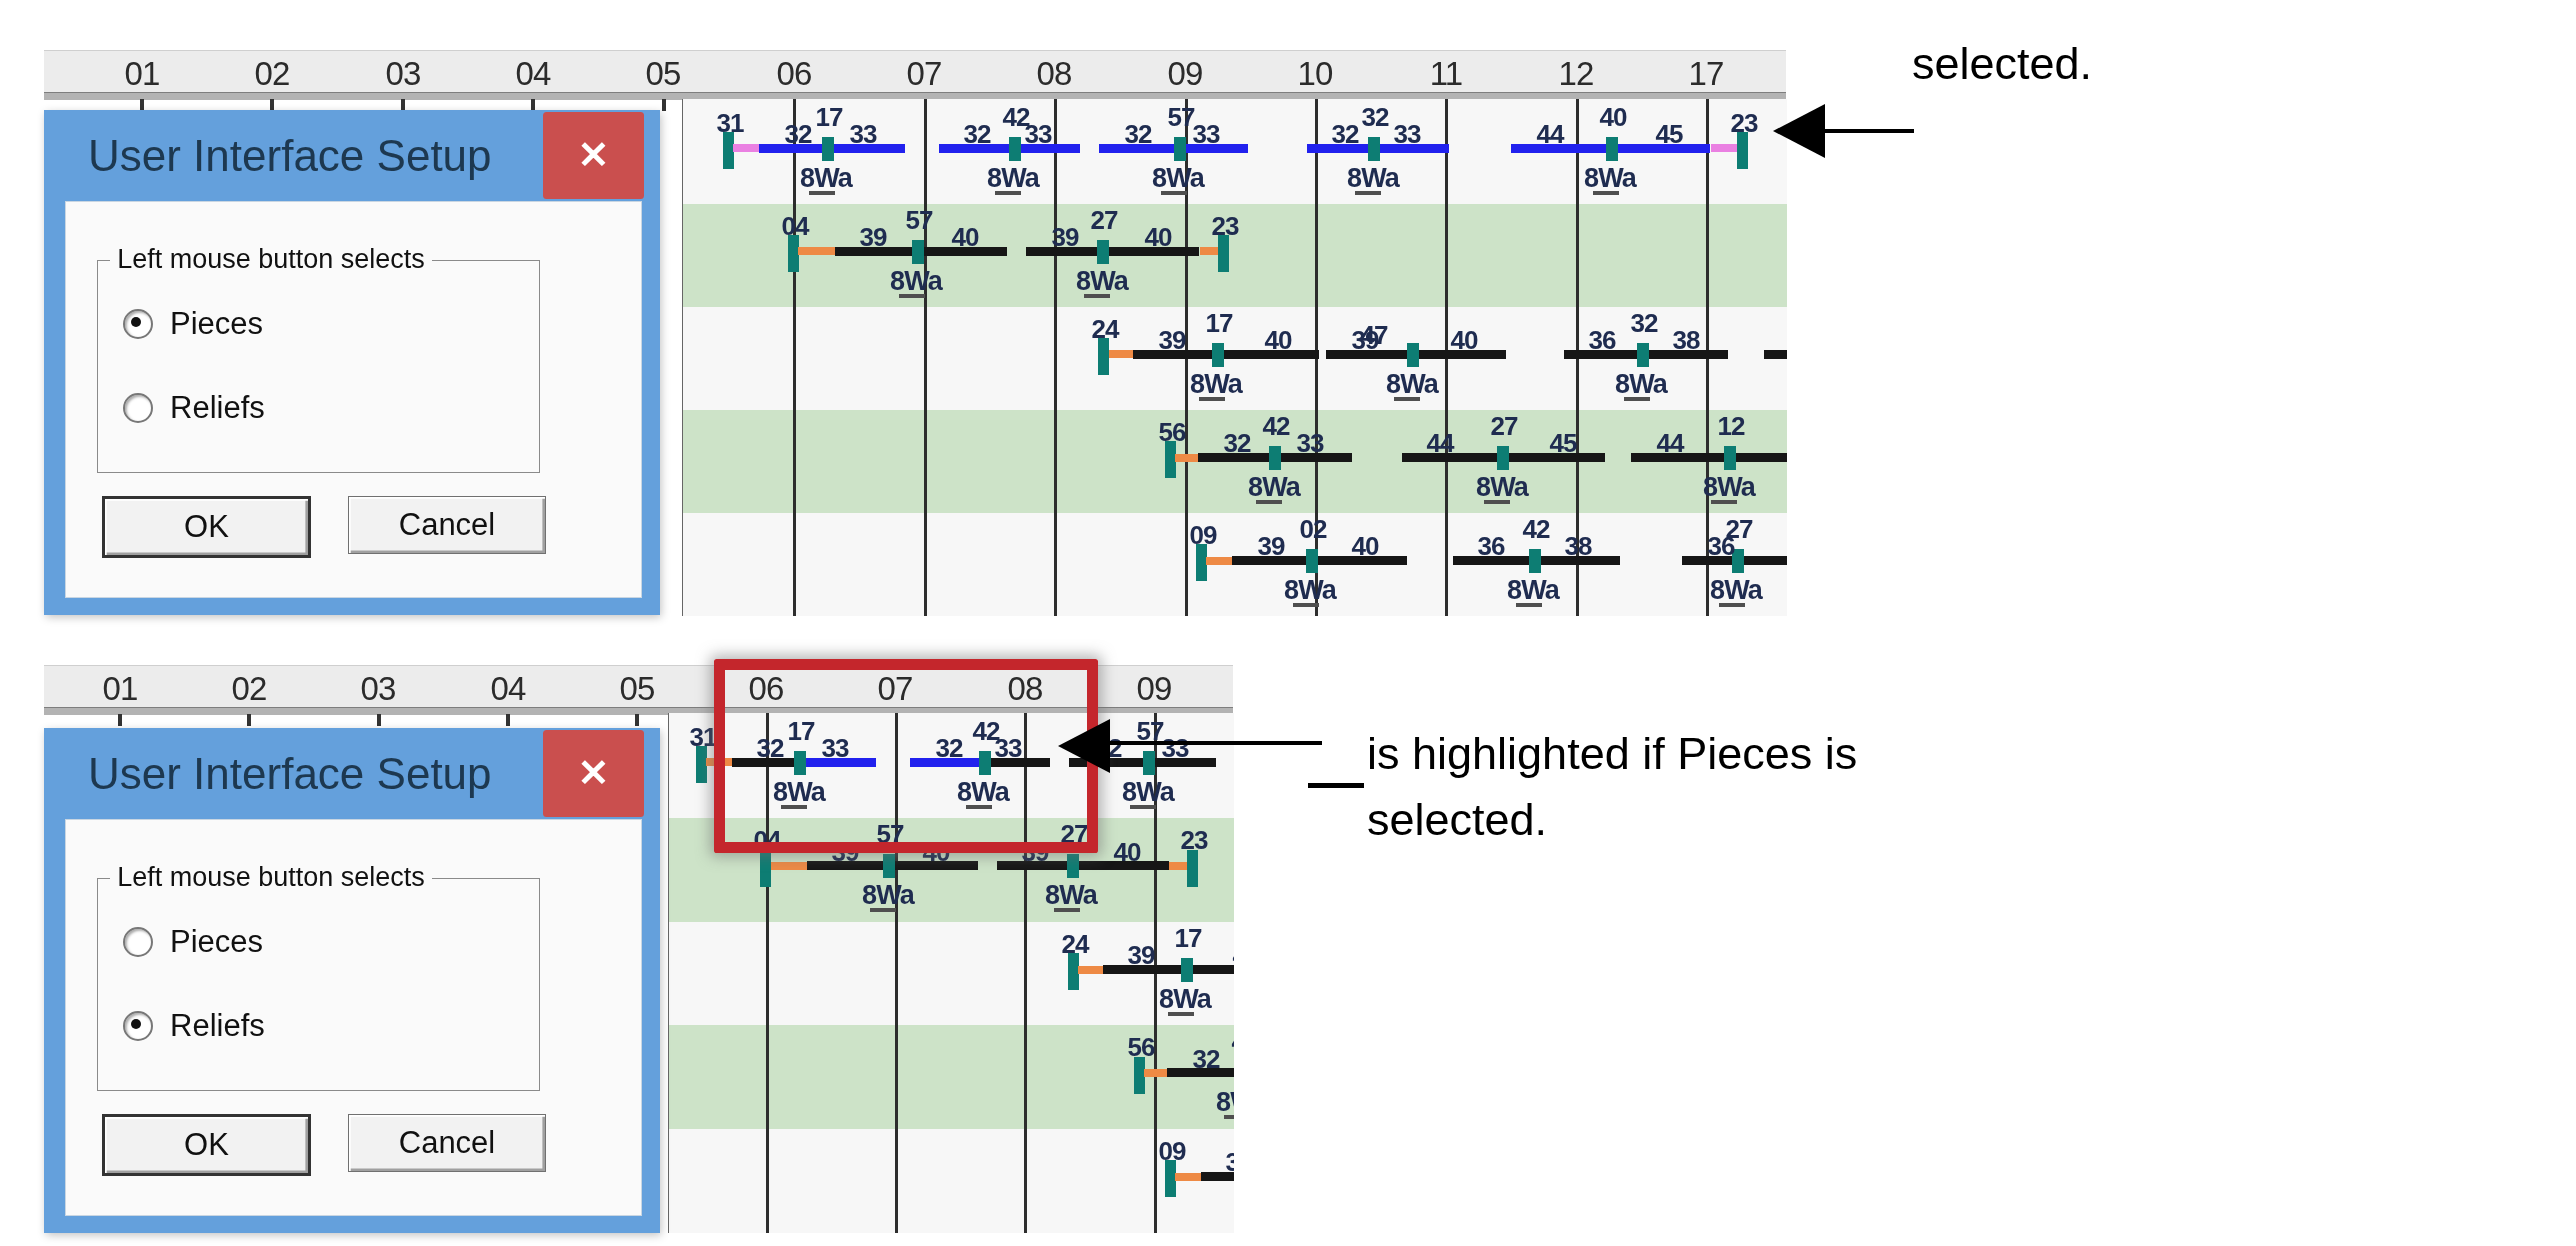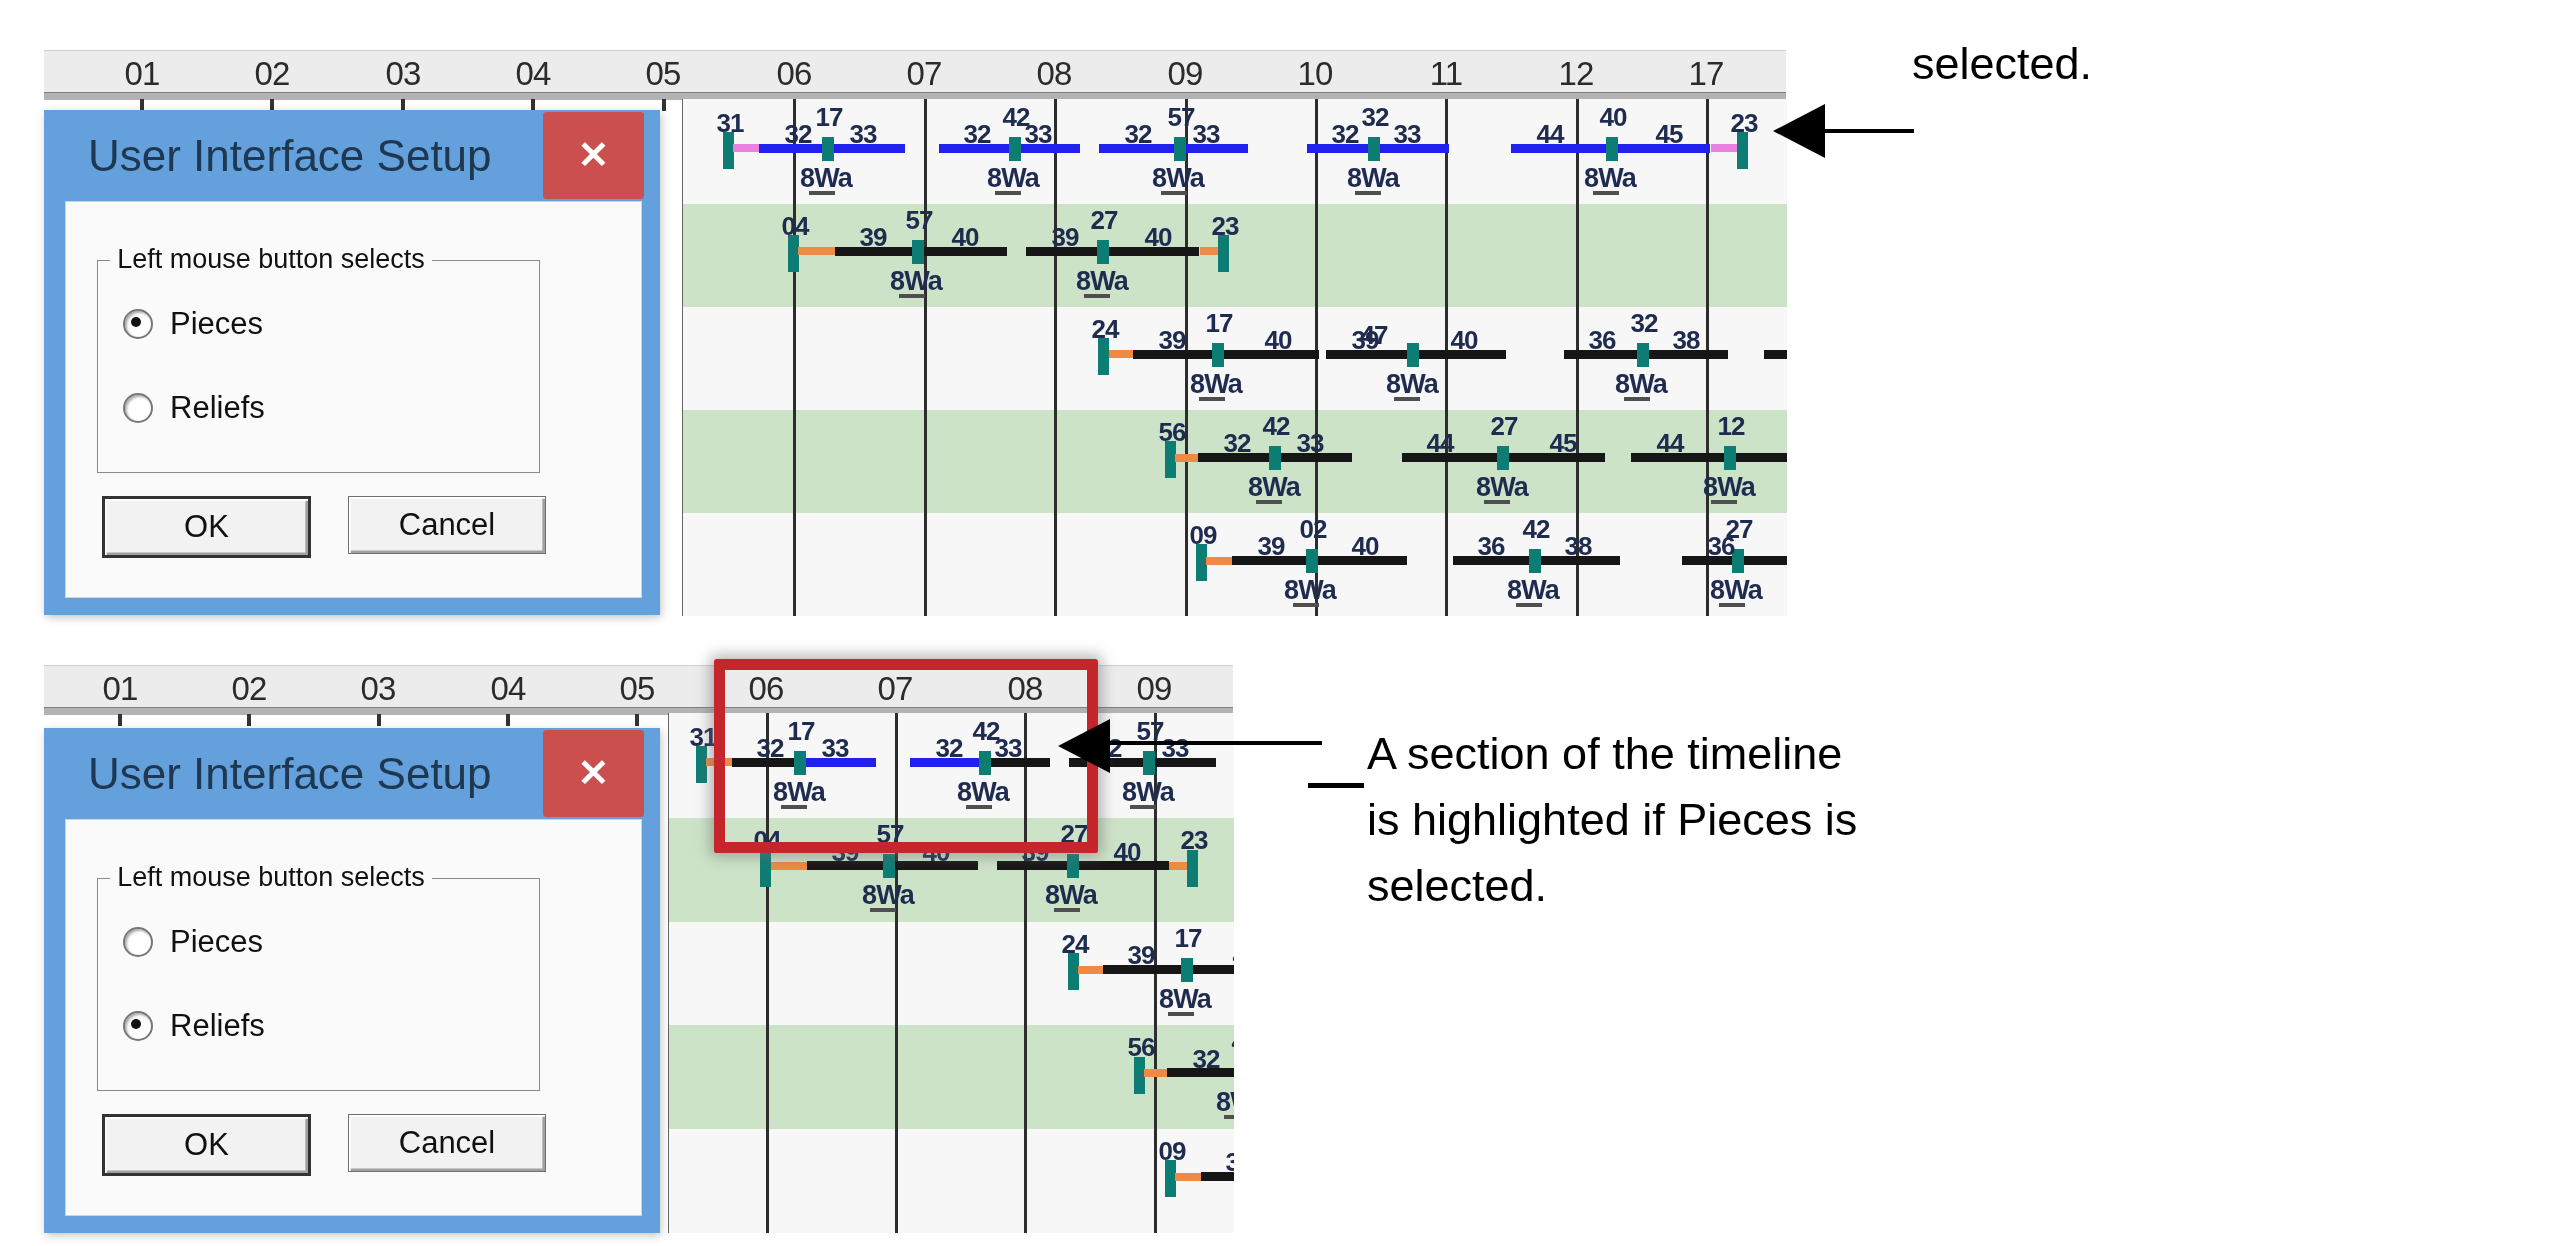--- a/index.html
+++ b/index.html
@@ -385,21 +385,20 @@
     </div>
   </div>
 
   <div class="ann" style="left:1912px;top:31px;">
     <span>selected.</span>
   </div>
   <div class="ahead" style="left:1773px;top:104px;"></div>
   <div class="aline" style="left:1823px;top:129px;width:91px;"></div>
 
   <div class="ann" style="left:1367px;top:721px;">
-    <span>A section of the timeline</span>
     <span>is highlighted if Pieces is</span>
     <span>selected.</span>
   </div>
   <div class="ahead" style="left:1058px;top:719px;"></div>
   <div class="aline" style="left:1109px;top:741px;width:213px;"></div>
   <div class="auline" style="left:1308px;top:783px;width:56px;"></div>
 
 </div>
 
 

